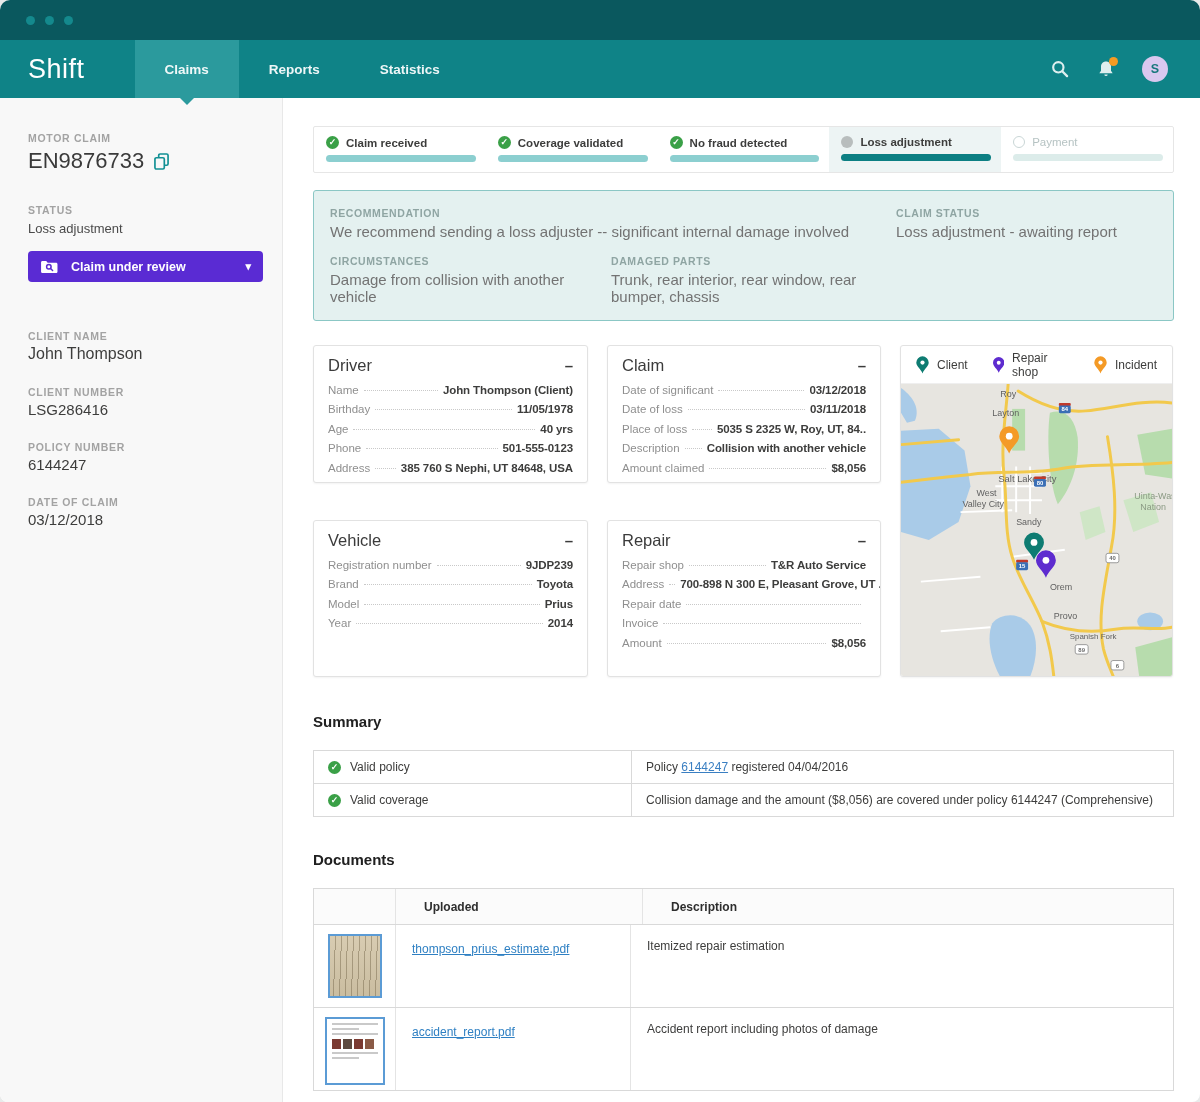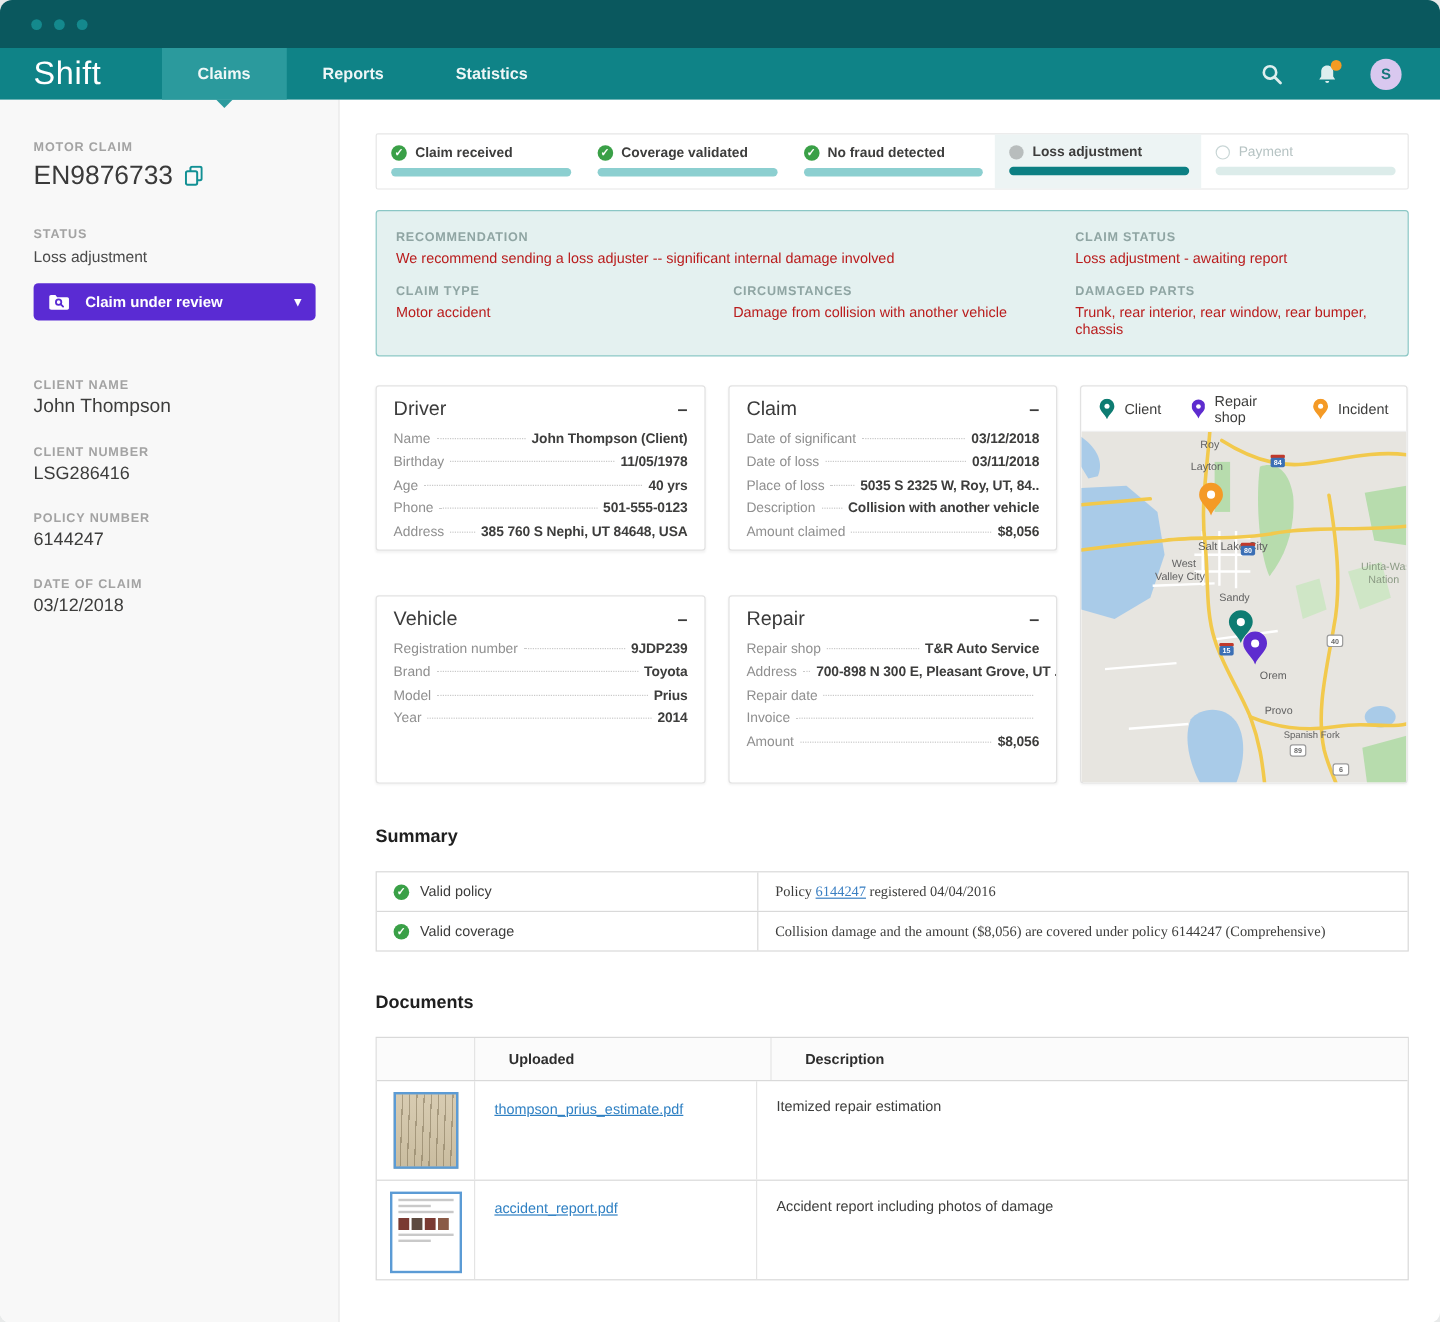--- a/index.html
+++ b/index.html
@@ -4,21 +4,21 @@
 <style>
   html,body{margin:0;padding:0;overflow:hidden;background:#e8eaea;}
   body{width:1200px;height:1102px;font-family:"Liberation Sans",sans-serif;-webkit-font-smoothing:antialiased;}
   .window{width:1200px;height:1102px;background:#fff;border-radius:10px 10px 8px 8px;overflow:hidden;display:flex;flex-direction:column;}
 
   
   .topbar{height:40px;background:#0a585e;display:flex;align-items:center;padding-left:26px;gap:10px;flex:none;}
   .win-dot{width:9px;height:9px;border-radius:50%;background:#14898d;}
 
   
-  .navbar{height:43px;background:#0f8387;display:flex;align-items:stretch;color:#fff;flex:none;position:relative;}
+  .navbar{height:58px;background:#0f8387;display:flex;align-items:stretch;color:#fff;flex:none;position:relative;}
   .brand{font-size:27px;font-weight:400;letter-spacing:.5px;display:flex;align-items:center;padding:0 50px 0 28px;}
   .tab{display:flex;align-items:center;padding:0 30px;font-size:13.5px;font-weight:700;color:rgba(255,255,255,.93);cursor:pointer;position:relative;}
   .tab.active{background:#2b9a9d;}
   .tab.active::after{content:"";position:absolute;top:100%;left:50%;margin-left:-7px;border:7px solid transparent;border-top-color:#2b9a9d;}
   .nav-right{margin-left:auto;display:flex;align-items:center;gap:26px;padding-right:32px;}
   .nav-icon{display:flex;align-items:center;cursor:pointer;position:relative;}
   .avatar{width:26px;height:26px;border-radius:50%;background:#d9c8ef;color:#17777c;font-size:12.5px;font-weight:700;display:flex;align-items:center;justify-content:center;cursor:pointer;}
   .bell-badge{position:absolute;top:-2px;right:-2px;width:9px;height:9px;border-radius:50%;background:#f59b23;}
 
   
@@ -48,21 +48,21 @@
   .dot-gray{width:12px;height:12px;flex:none;border-radius:50%;background:#b8bdbd;}
   .circ{width:12px;height:12px;flex:none;border-radius:50%;border:1.5px solid #c9d6d6;box-sizing:border-box;background:#fff;}
   .step-bar{margin-top:6px;height:7px;border-radius:4px;background:#8ccfd0;}
   .step.active .step-bar{background:#0c7f83;}
   .step.pending .step-bar{background:#dcecea;}
 
   
   .rec-panel{margin-top:17px;background:#e4f1f0;border:1px solid #8bc7c5;border-radius:3px;padding:16px 16px 15px;display:grid;grid-template-columns:281px 285px 1fr;row-gap:15px;}
   .rec-span2{grid-column:1/3;}
   .rec-label{font-size:10.5px;font-weight:600;letter-spacing:.6px;color:#8fa5a3;margin-bottom:4px;}
-  .rec-value{font-size:12px;color:#b91c1c;}
+  .rec-value{font-size:15px;color:#737373;}
 
   
   .cards{margin-top:24px;display:grid;grid-template-columns:275px 274px 273px;grid-template-rows:138px 157px;gap:37px 19px;}
   .card{background:#fff;border:1px solid #e2e2e2;border-radius:3px;box-shadow:0 1px 2px rgba(0,0,0,.05);padding:10px 14px 0;box-sizing:border-box;overflow:hidden;}
   .card-title-row{display:flex;justify-content:space-between;align-items:center;margin-bottom:6px;}
   .card-title{font-size:16.5px;color:#3b3b3b;}
   .collapse{font-size:15px;font-weight:700;color:#3b3b3b;cursor:pointer;line-height:1;}
   .kv{display:flex;align-items:baseline;font-size:11.5px;line-height:19.4px;}
   .kv-label{color:#8f8f8f;white-space:nowrap;}
   .kv-dots{flex:1;min-width:6px;border-bottom:1px dotted #c9c9c9;margin:0 5px;transform:translateY(-3px);}
@@ -76,21 +76,21 @@
   .map-body svg{display:block;width:100%;height:100%;}
   .map-label{font-family:"Liberation Sans",sans-serif;}
 
   
   .section-title{font-size:15px;font-weight:700;color:#202020;}
   .summary-title{margin-top:36px;}
   .sum-table{margin-top:20px;border:1px solid #d9d9d9;background:#fff;}
   .sum-row{display:flex;align-items:center;height:32px;border-bottom:1px solid #d9d9d9;font-size:12px;color:#3d3d3c;}
   .sum-row:last-child{border-bottom:none;}
   .sum-left{width:318px;flex:none;height:100%;box-sizing:border-box;display:flex;align-items:center;gap:9px;padding-left:14px;border-right:1px solid #d9d9d9;}
-  .sum-right{padding-left:14px;font-family:Liberation Serif, serif;}
+  .sum-right{padding-left:14px;}
   .blue-link{color:#3a7fc2;text-decoration:underline;cursor:pointer;}
 
   .documents-title{margin-top:34px;}
   .doc-table{margin-top:20px;border:1px solid #d9d9d9;background:#fff;}
   .doc-header{display:flex;height:35px;align-items:center;background:#fbfbfb;border-bottom:1px solid #d9d9d9;font-size:12px;font-weight:700;color:#2e2e2e;gap:12px;}
   .doc-row{display:flex;height:82px;border-bottom:1px solid #d9d9d9;}
   .doc-row:last-child{border-bottom:none;}
   .c-thumb{width:82px;flex:none;height:100%;box-sizing:border-box;border-right:1px solid #e4e4e4;display:flex;justify-content:center;align-items:flex-start;padding-top:9px;}
   .c-upload{width:235px;flex:none;height:100%;box-sizing:border-box;border-right:1px solid #e4e4e4;padding:14px 0 0 16px;}
   .c-desc{flex:1;padding:14px 0 0 16px;font-size:12px;color:#3d3d3c;}
@@ -232,24 +232,20 @@
       </div>
 
       <div class="rec-panel">
         <div class="rec-span2">
           <div class="rec-label">RECOMMENDATION</div>
           <div class="rec-value">We recommend sending a loss adjuster -- significant internal damage involved</div>
         </div>
         <div>
           <div class="rec-label">CLAIM STATUS</div>
           <div class="rec-value">Loss adjustment - awaiting report</div>
-        </div>
-        <div>
-          <div class="rec-label">CLAIM TYPE</div>
-          <div class="rec-value">Motor accident</div>
         </div>
         <div>
           <div class="rec-label">CIRCUMSTANCES</div>
           <div class="rec-value">Damage from collision with another vehicle</div>
         </div>
         <div>
           <div class="rec-label">DAMAGED PARTS</div>
           <div class="rec-value">Trunk, rear interior, rear window, rear bumper, chassis</div>
         </div>
       </div>

